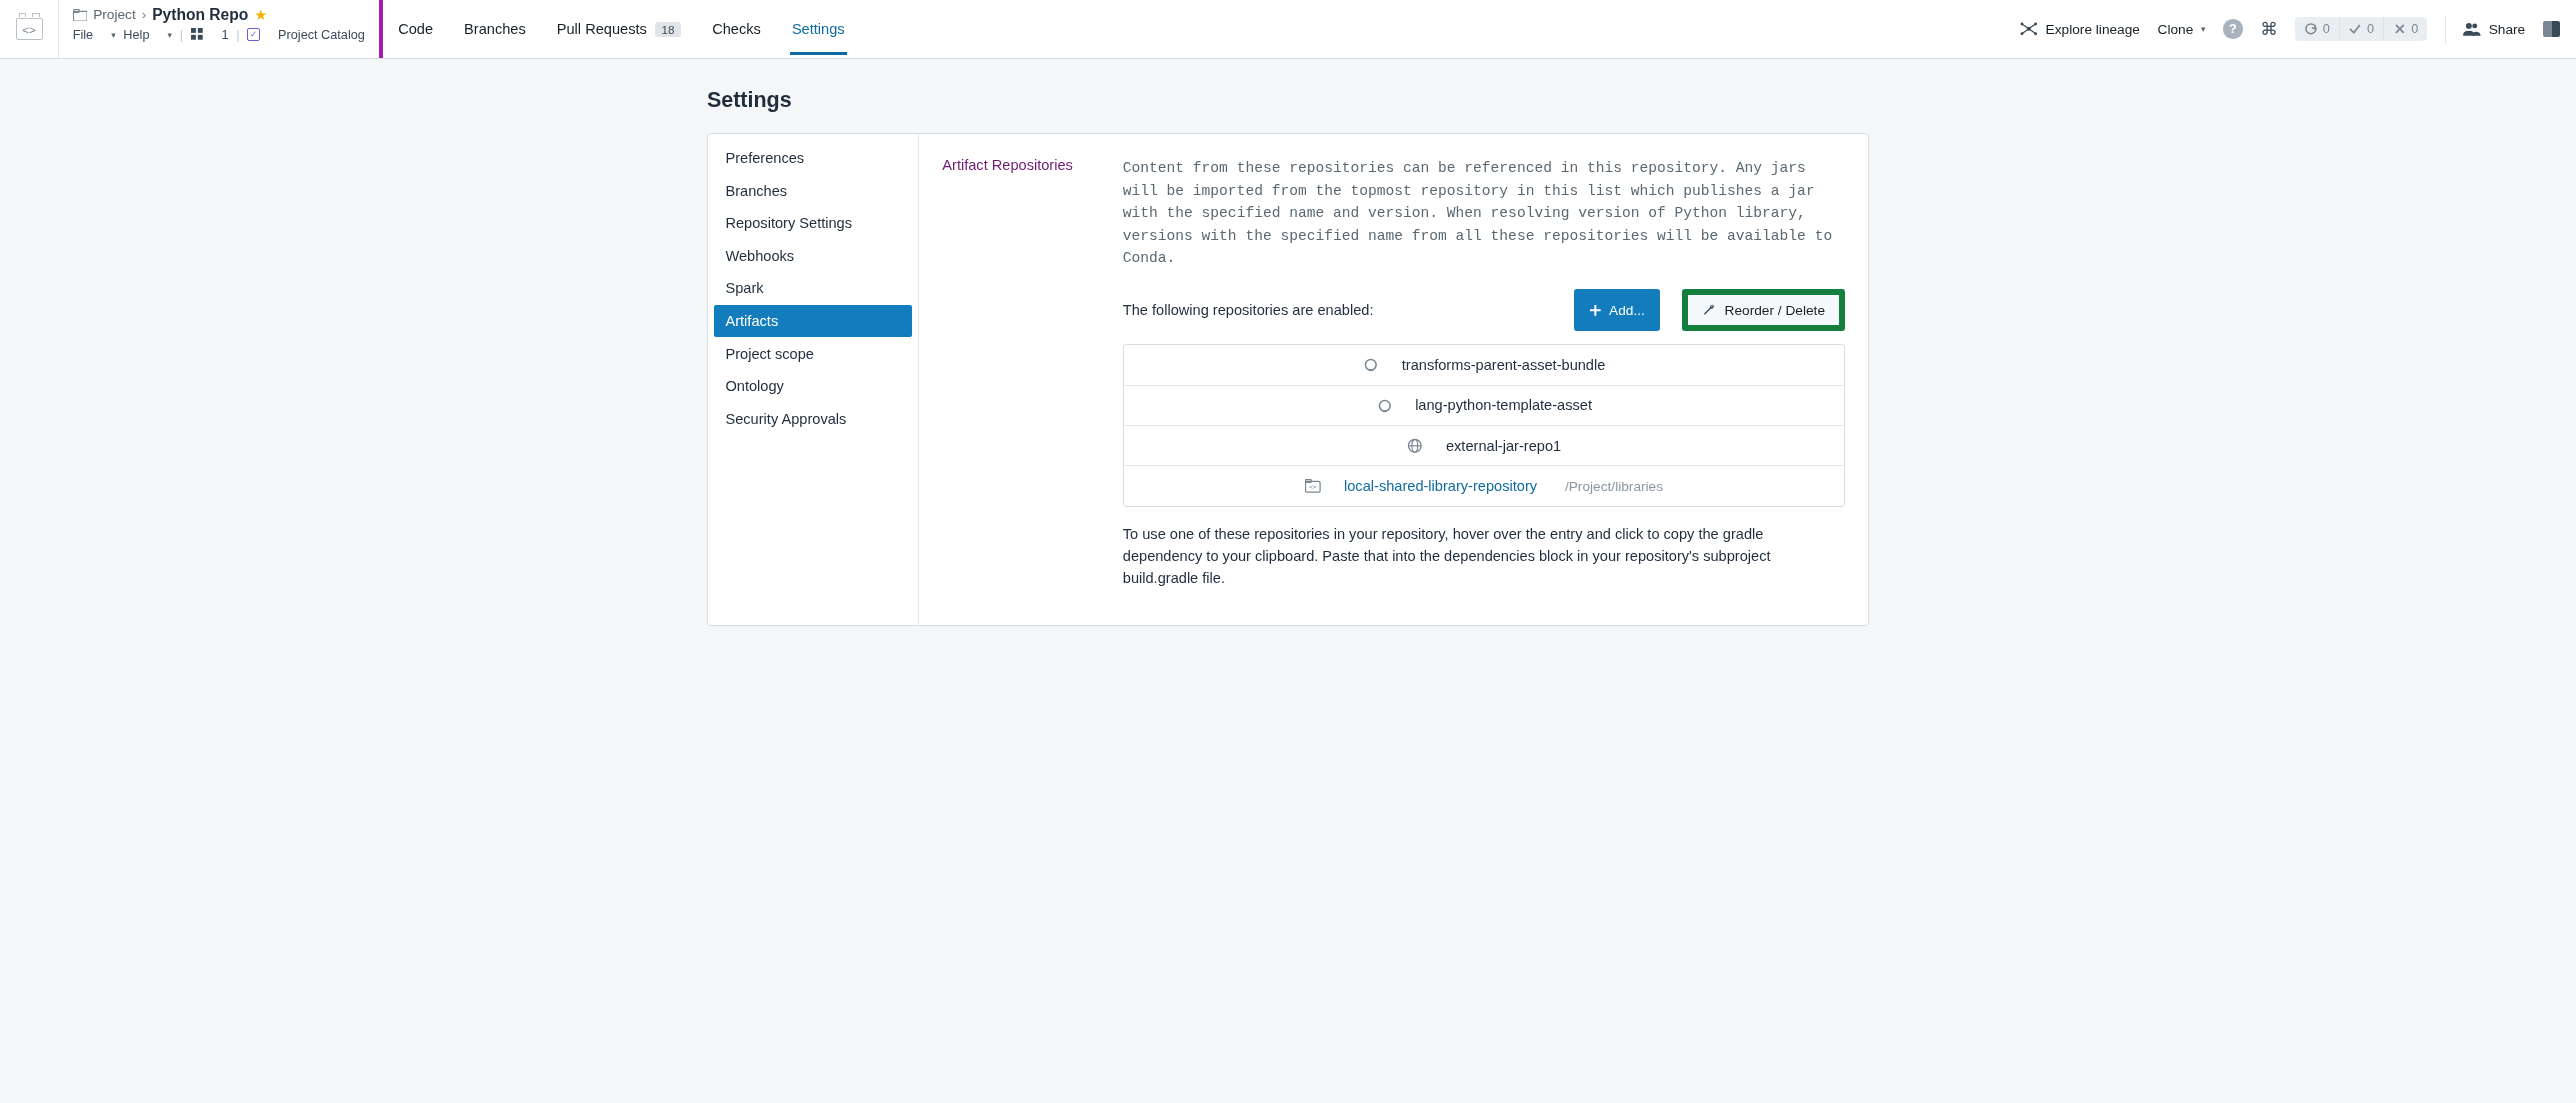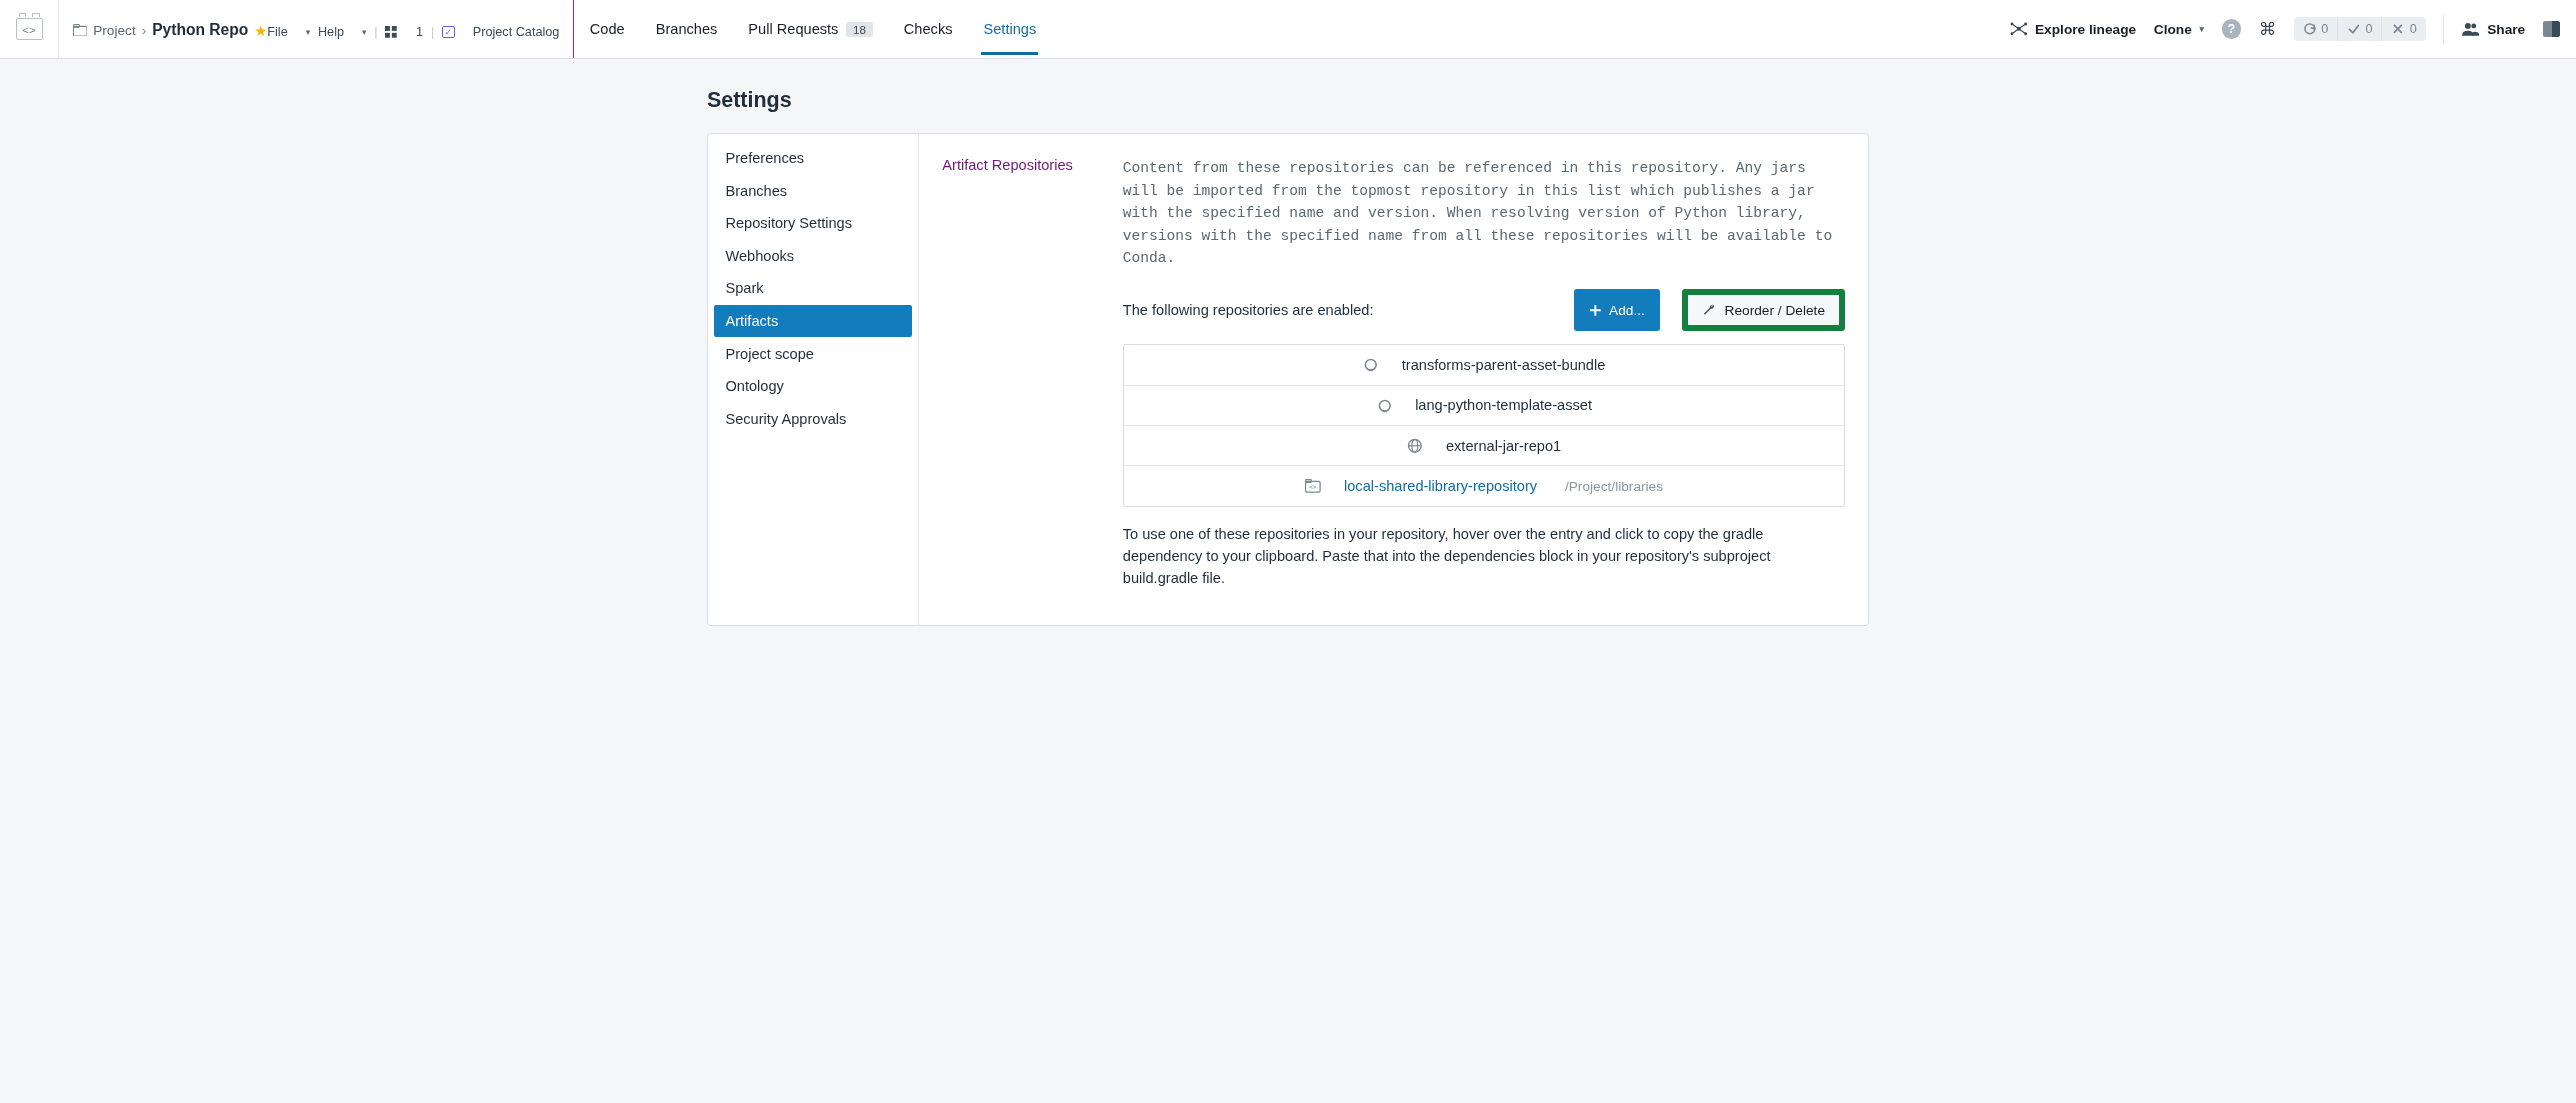--- a/index.html
+++ b/index.html
@@ -43,23 +43,23 @@
     content: '';
     position: absolute;
     top: -5.9px; right: 2px;
     width: 5.9px; height: 2.9px;
     border: 1px solid #b9c0c7;
     border-bottom: none;
   }
   .breadcrumb-section {
     padding: 5.9px 13.7px 3.9px 13.7px;
     display: flex;
-    flex-direction: row;
+    flex-direction: column;
     justify-content: flex-start;
-    border-right: 1px solid #a21caf;
+    border-right: 4px solid #a21caf;
     min-width: 283px;
   }
   .breadcrumb-row { display: flex; align-items: center; gap: 5.9px; color: #5a6872; font-size: 13.7px; }
   .breadcrumb-row .folder-icon { color: #7b8794; }
   .breadcrumb-row .repo-name { color: #1f2d3d; font-weight: 700; font-size: 15.6px; }
   .breadcrumb-row .chev { color: #7b8794; }
   .star { color: #f5b301; font-size: 14.6px; }
   .menu-row { display: flex; align-items: center; gap: 7.8px; font-size: 12.7px; color: #394b59; margin-top: 3.9px; }
   .menu-item { display: inline-flex; align-items: center; gap: 18px; cursor: pointer; }
   .menu-sep { color: #c2c9d1; }
@@ -102,21 +102,21 @@
     font-weight: 500;
   }
   .spacer { flex: 1; }
   .right-section {
     display: flex; align-items: center; gap: 17.6px;
     padding-right: 15.6px;
   }
   .right-btn {
     display: inline-flex; align-items: center; gap: 7.8px;
     color: #182026; font-size: 13.7px; cursor: pointer;
-    font-weight: 700;
+    font-weight: 400;
   }
   .right-btn .icon { color: #394b59; font-size: 15.6px; }
   .help-circle { 
     width: 19.5px; height: 19.5px; border-radius: 50%;
     background: #a8b3bd; color: #fff;
     display: flex; align-items: center; justify-content: center;
     font-size: 12.7px; font-weight: 700;
   }
   .cmd-icon { font-size: 17.6px; color: #394b59; }
   .status-group {

